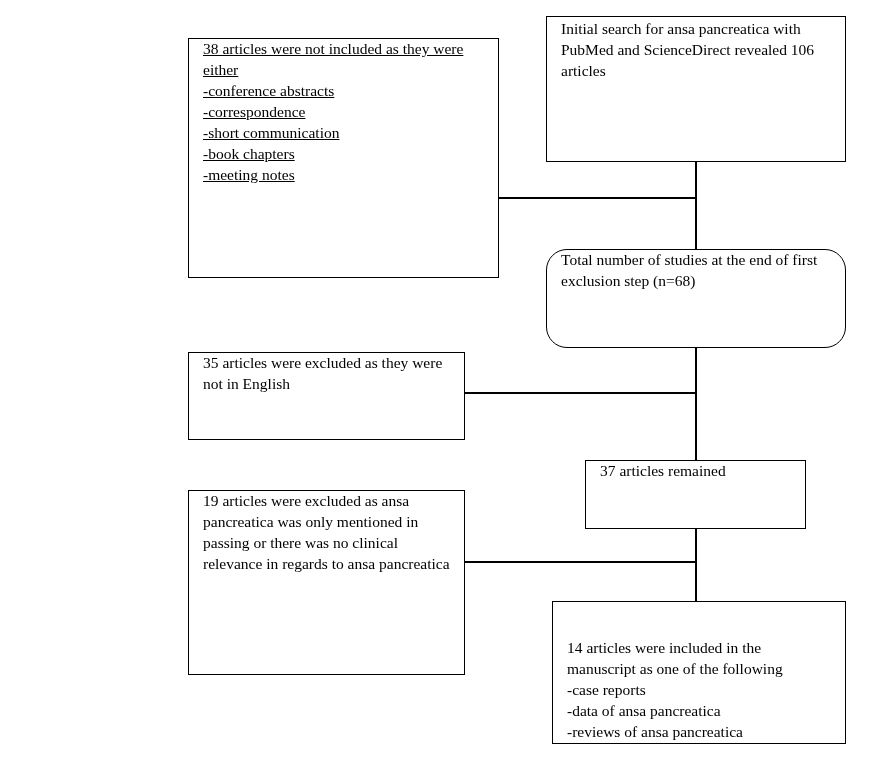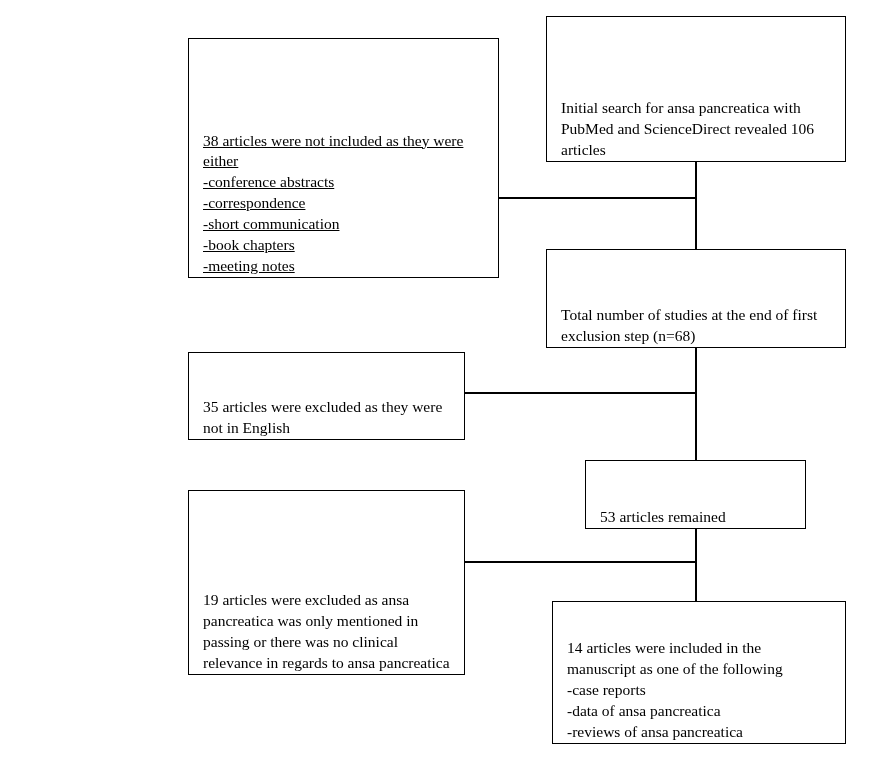--- a/index.html
+++ b/index.html
@@ -18,39 +18,39 @@
     height: 778px;
     background: #ffffff;
     overflow: hidden;
   }
   .flow-box {
     position: absolute;
     box-sizing: border-box;
     border: 1.6px solid #000000;
     background: #ffffff;
     display: flex;
-    align-items: flex-end;
+    align-items: flex-start;
     z-index: 3;
   }
   .flow-box .box-text {
     display: block;
     width: 100%;
     padding: 0 14px;
     font-size: 15.5px;
     line-height: 1.35;
     white-space: pre-line;
     color: #000000;
   }
   
   #box-initial-search {
     left: 546px; top: 16px; width: 300px; height: 146px;
   }
   #box-initial-search .box-text { padding-top: 2px; }
   #box-total-studies {
-    left: 546px; top: 249px; width: 300px; height: 99px;
+    left: 546px; top: 249px; width: 300px; height: 99px; border-radius: 21px;
   }
   #box-remained {
     left: 585px; top: 460px; width: 221px; height: 69px;
   }
   #box-included {
     left: 552px; top: 601px; width: 294px; height: 143px;
     align-items: flex-end;
   }
   #box-included .box-text { padding-top: 10px; }
 
@@ -107,21 +107,21 @@
 
   <div class="flow-box" id="box-initial-search">
     <span class="box-text">Initial search for ansa pancreatica with PubMed and ScienceDirect revealed 106 articles</span>
   </div>
 
   <div class="flow-box" id="box-total-studies">
     <span class="box-text">Total number of studies at the  end of first exclusion step (n=68)</span>
   </div>
 
   <div class="flow-box" id="box-remained">
-    <span class="box-text">53 articles remained</span>
+    <span class="box-text">37 articles remained</span>
   </div>
 
   <div class="flow-box" id="box-included">
     <span class="box-text">14 articles were included in the manuscript as one of the following
 -case reports
 -data of ansa pancreatica
 -reviews of ansa pancreatica</span>
   </div>
 
   <div class="flow-box" id="box-excluded-type">

